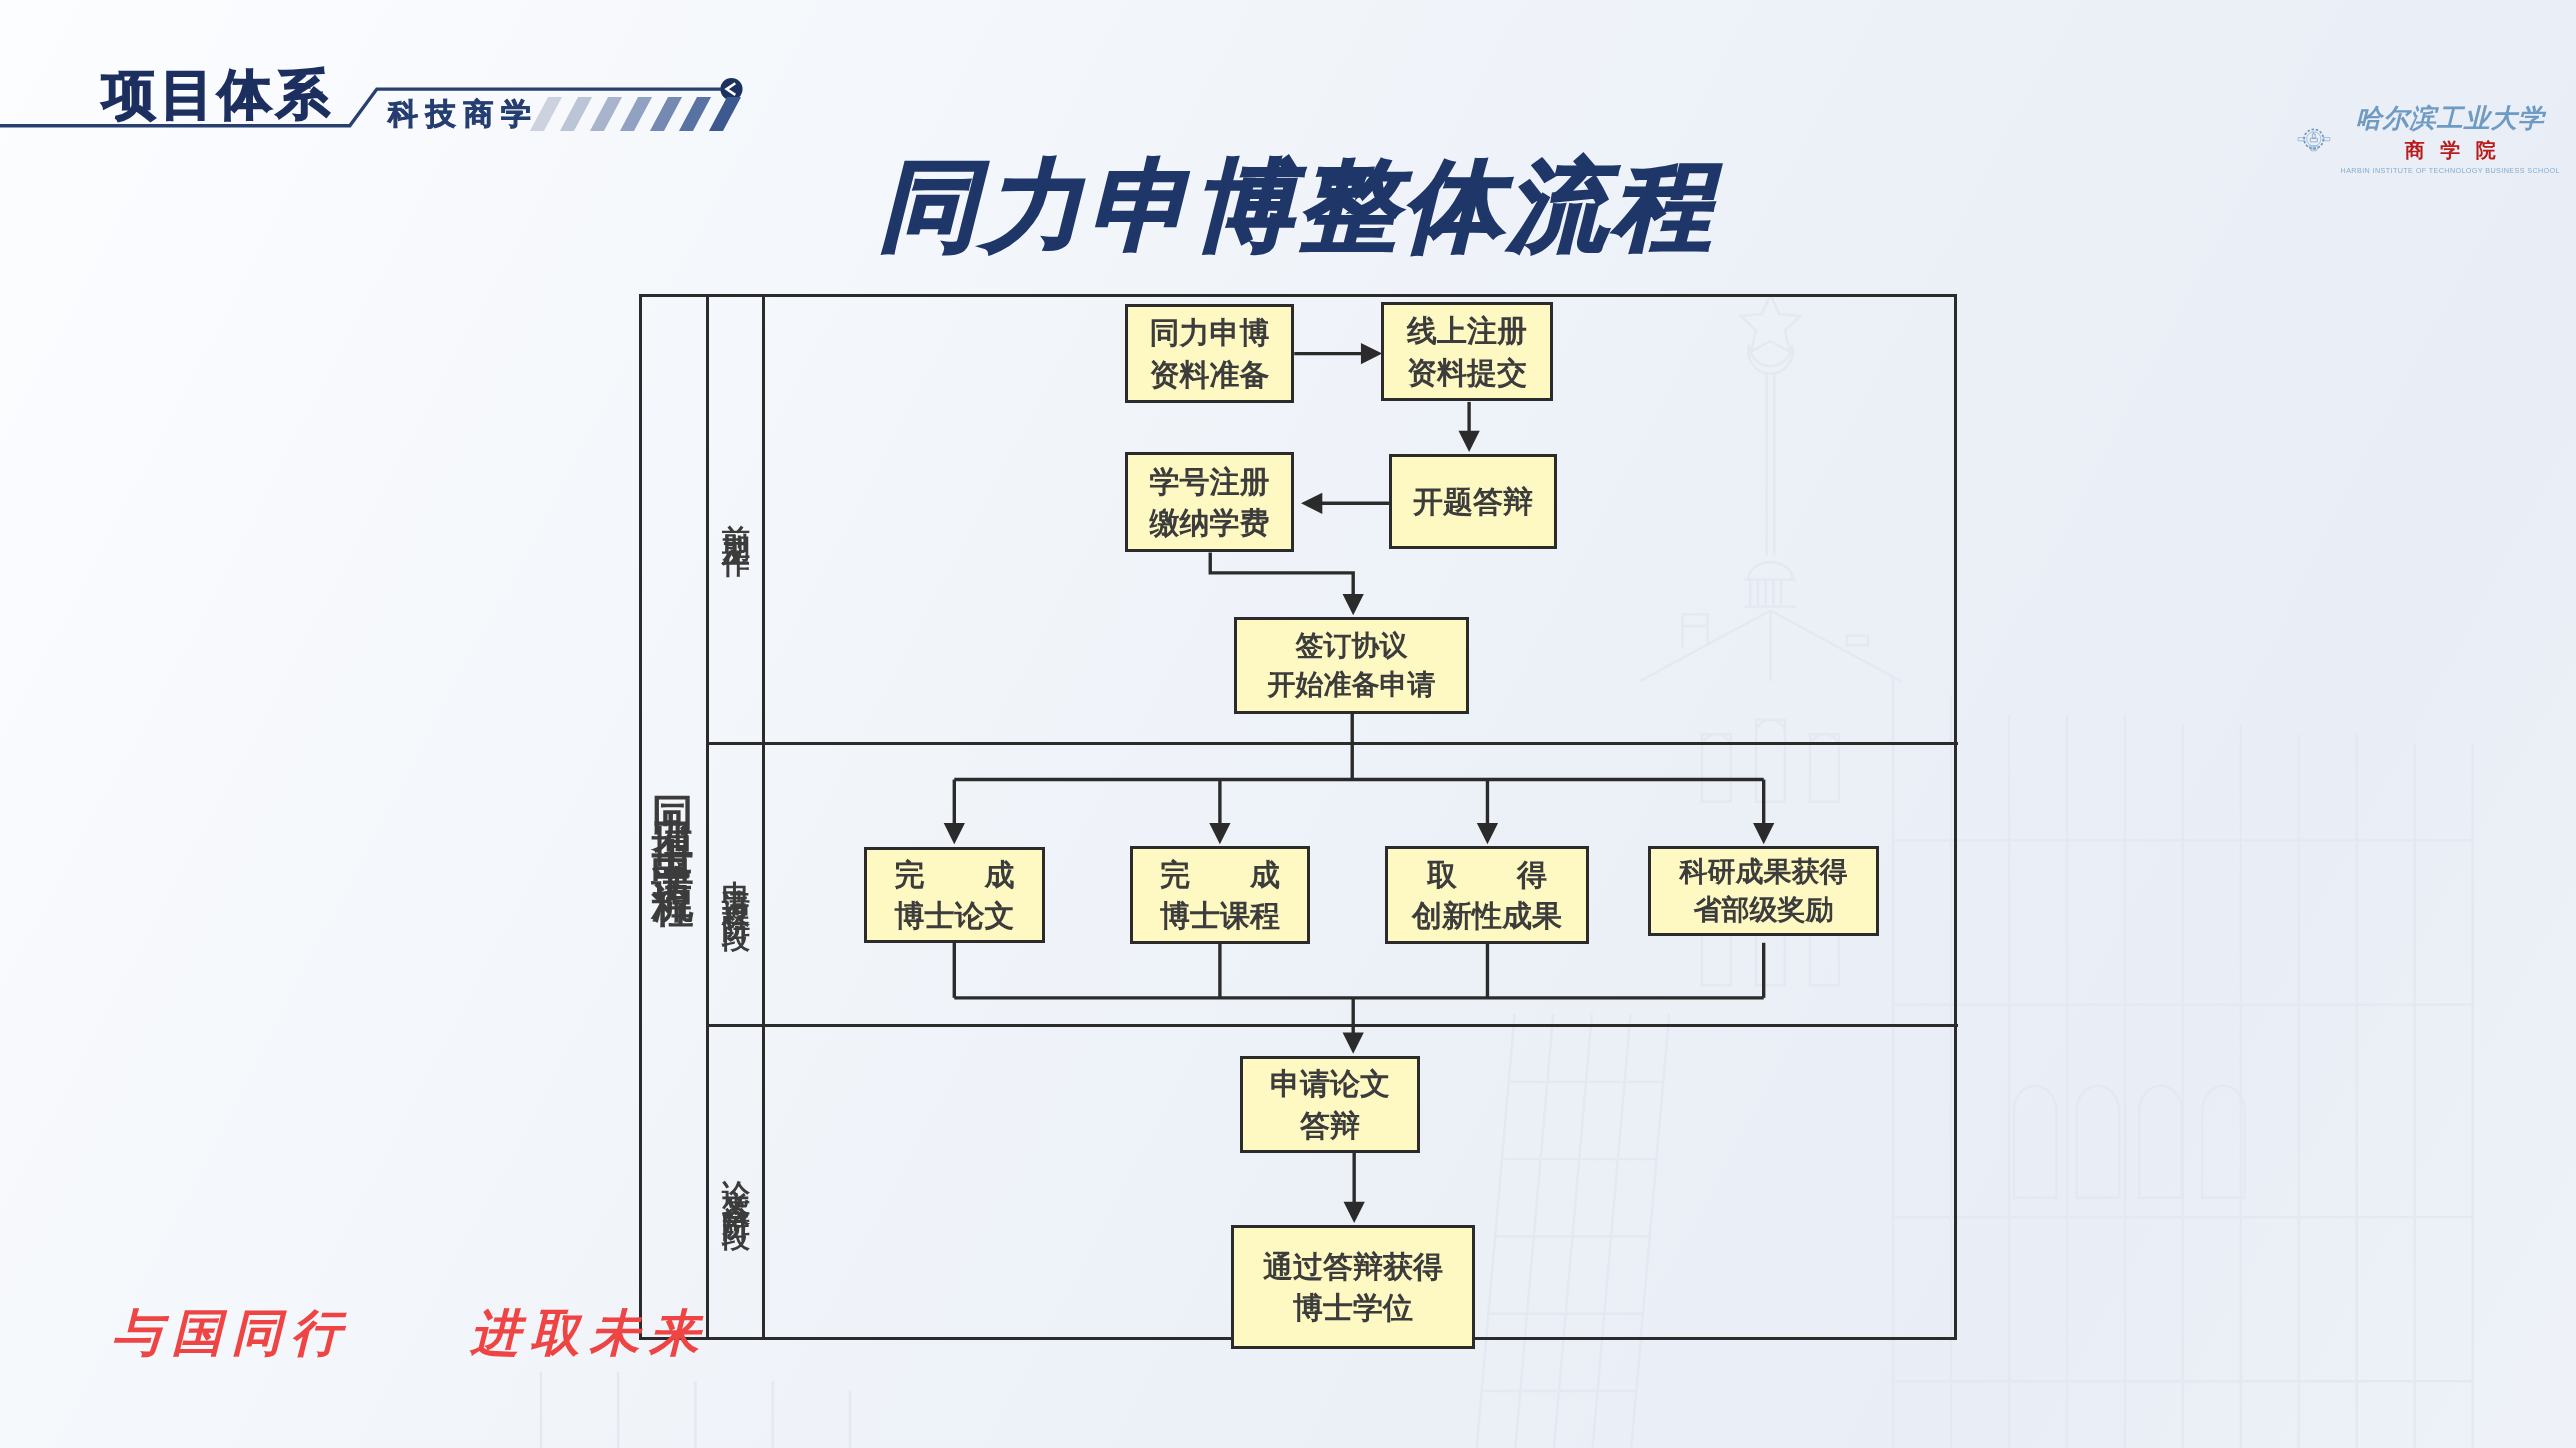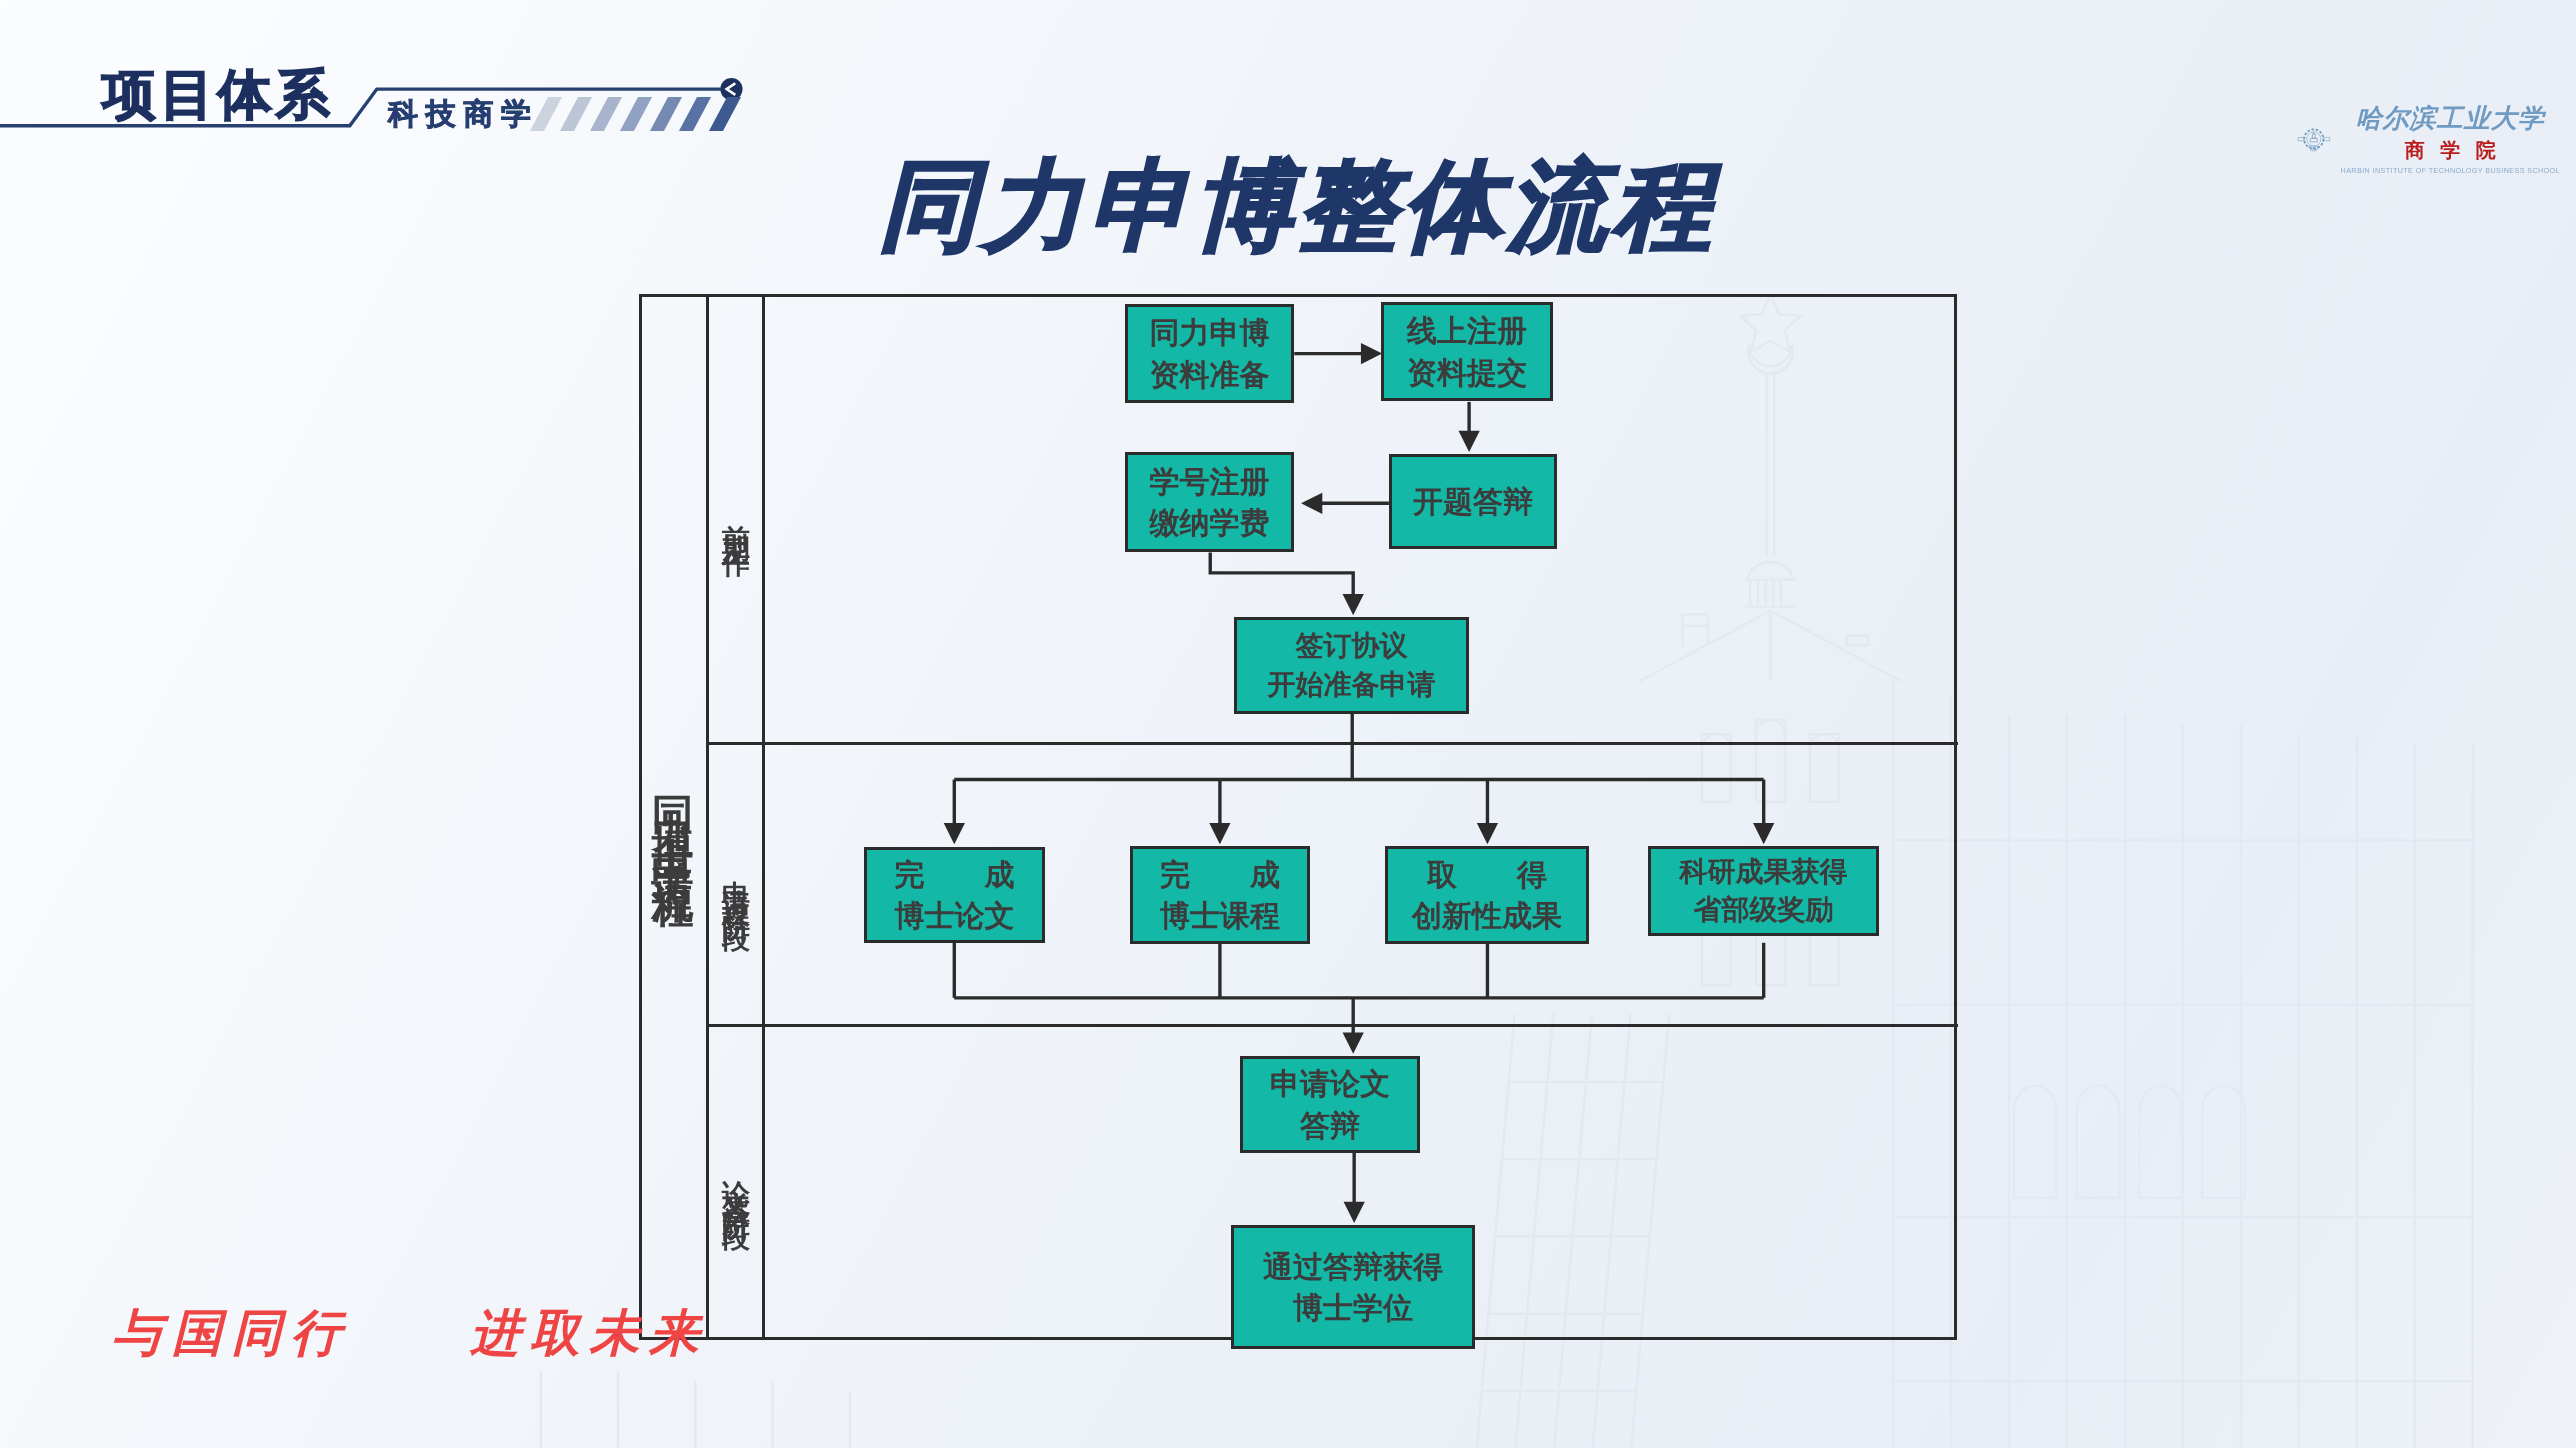--- a/index.html
+++ b/index.html
@@ -52,21 +52,21 @@
   .side-label-cell{left:639px;top:294px;width:67px;height:1046px;}
   .side-label-cell .vtext{font-size:42px;letter-spacing:13.5px;}
   .stage-cell{left:709px;width:53px;}
   .stage-cell .vtext{font-size:28px;letter-spacing:8.7px;}
   .stage-1{top:297px;height:445px;}
   .stage-2{top:745px;height:279px;}
   .stage-3{top:1027px;height:313px;}
 
   
   .node{
-    background:#14b8a6;border:3.4px solid #2b2b2b;box-sizing:border-box;
+    background:#fef9c3;border:3.4px solid #2b2b2b;box-sizing:border-box;
     display:flex;flex-direction:column;align-items:center;justify-content:center;
     z-index:4;color:#3c3c3c;font-weight:800;text-align:center;
   }
   .node .nl{font-size:30px;line-height:1.37;white-space:pre;}
   .node .small{font-size:28px;}
 
   .connectors{left:0;top:0;width:2576px;height:1449px;z-index:3;pointer-events:none;}
   .watermark{left:0;top:0;width:2576px;height:1449px;z-index:0;pointer-events:none;}
 
   

